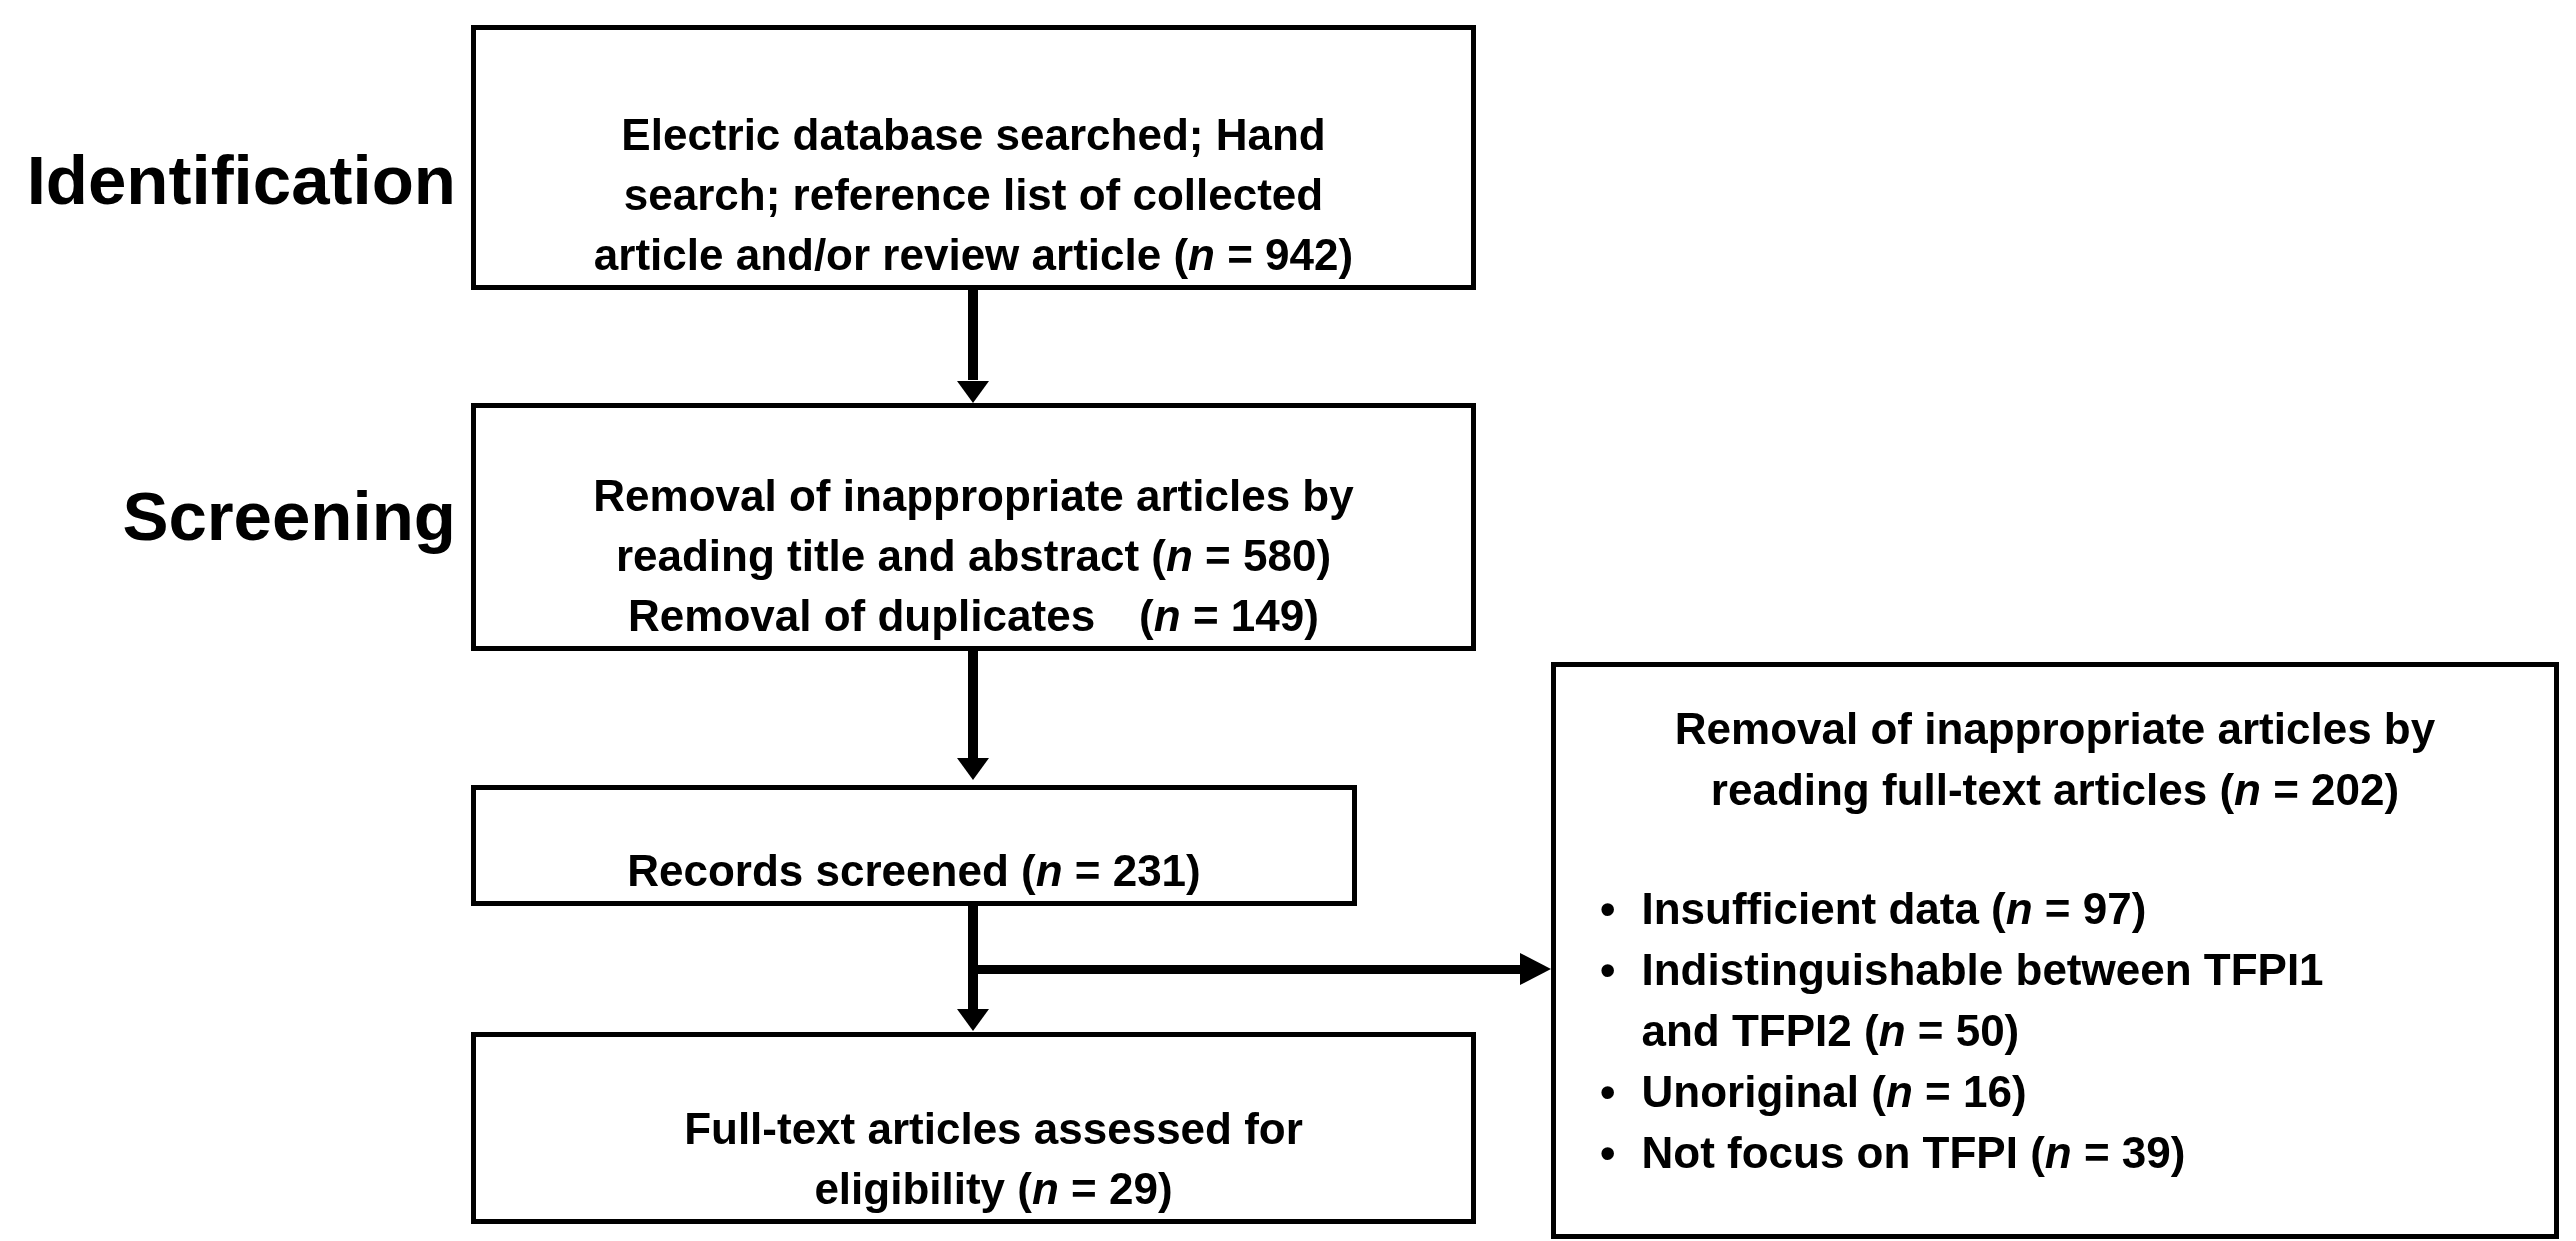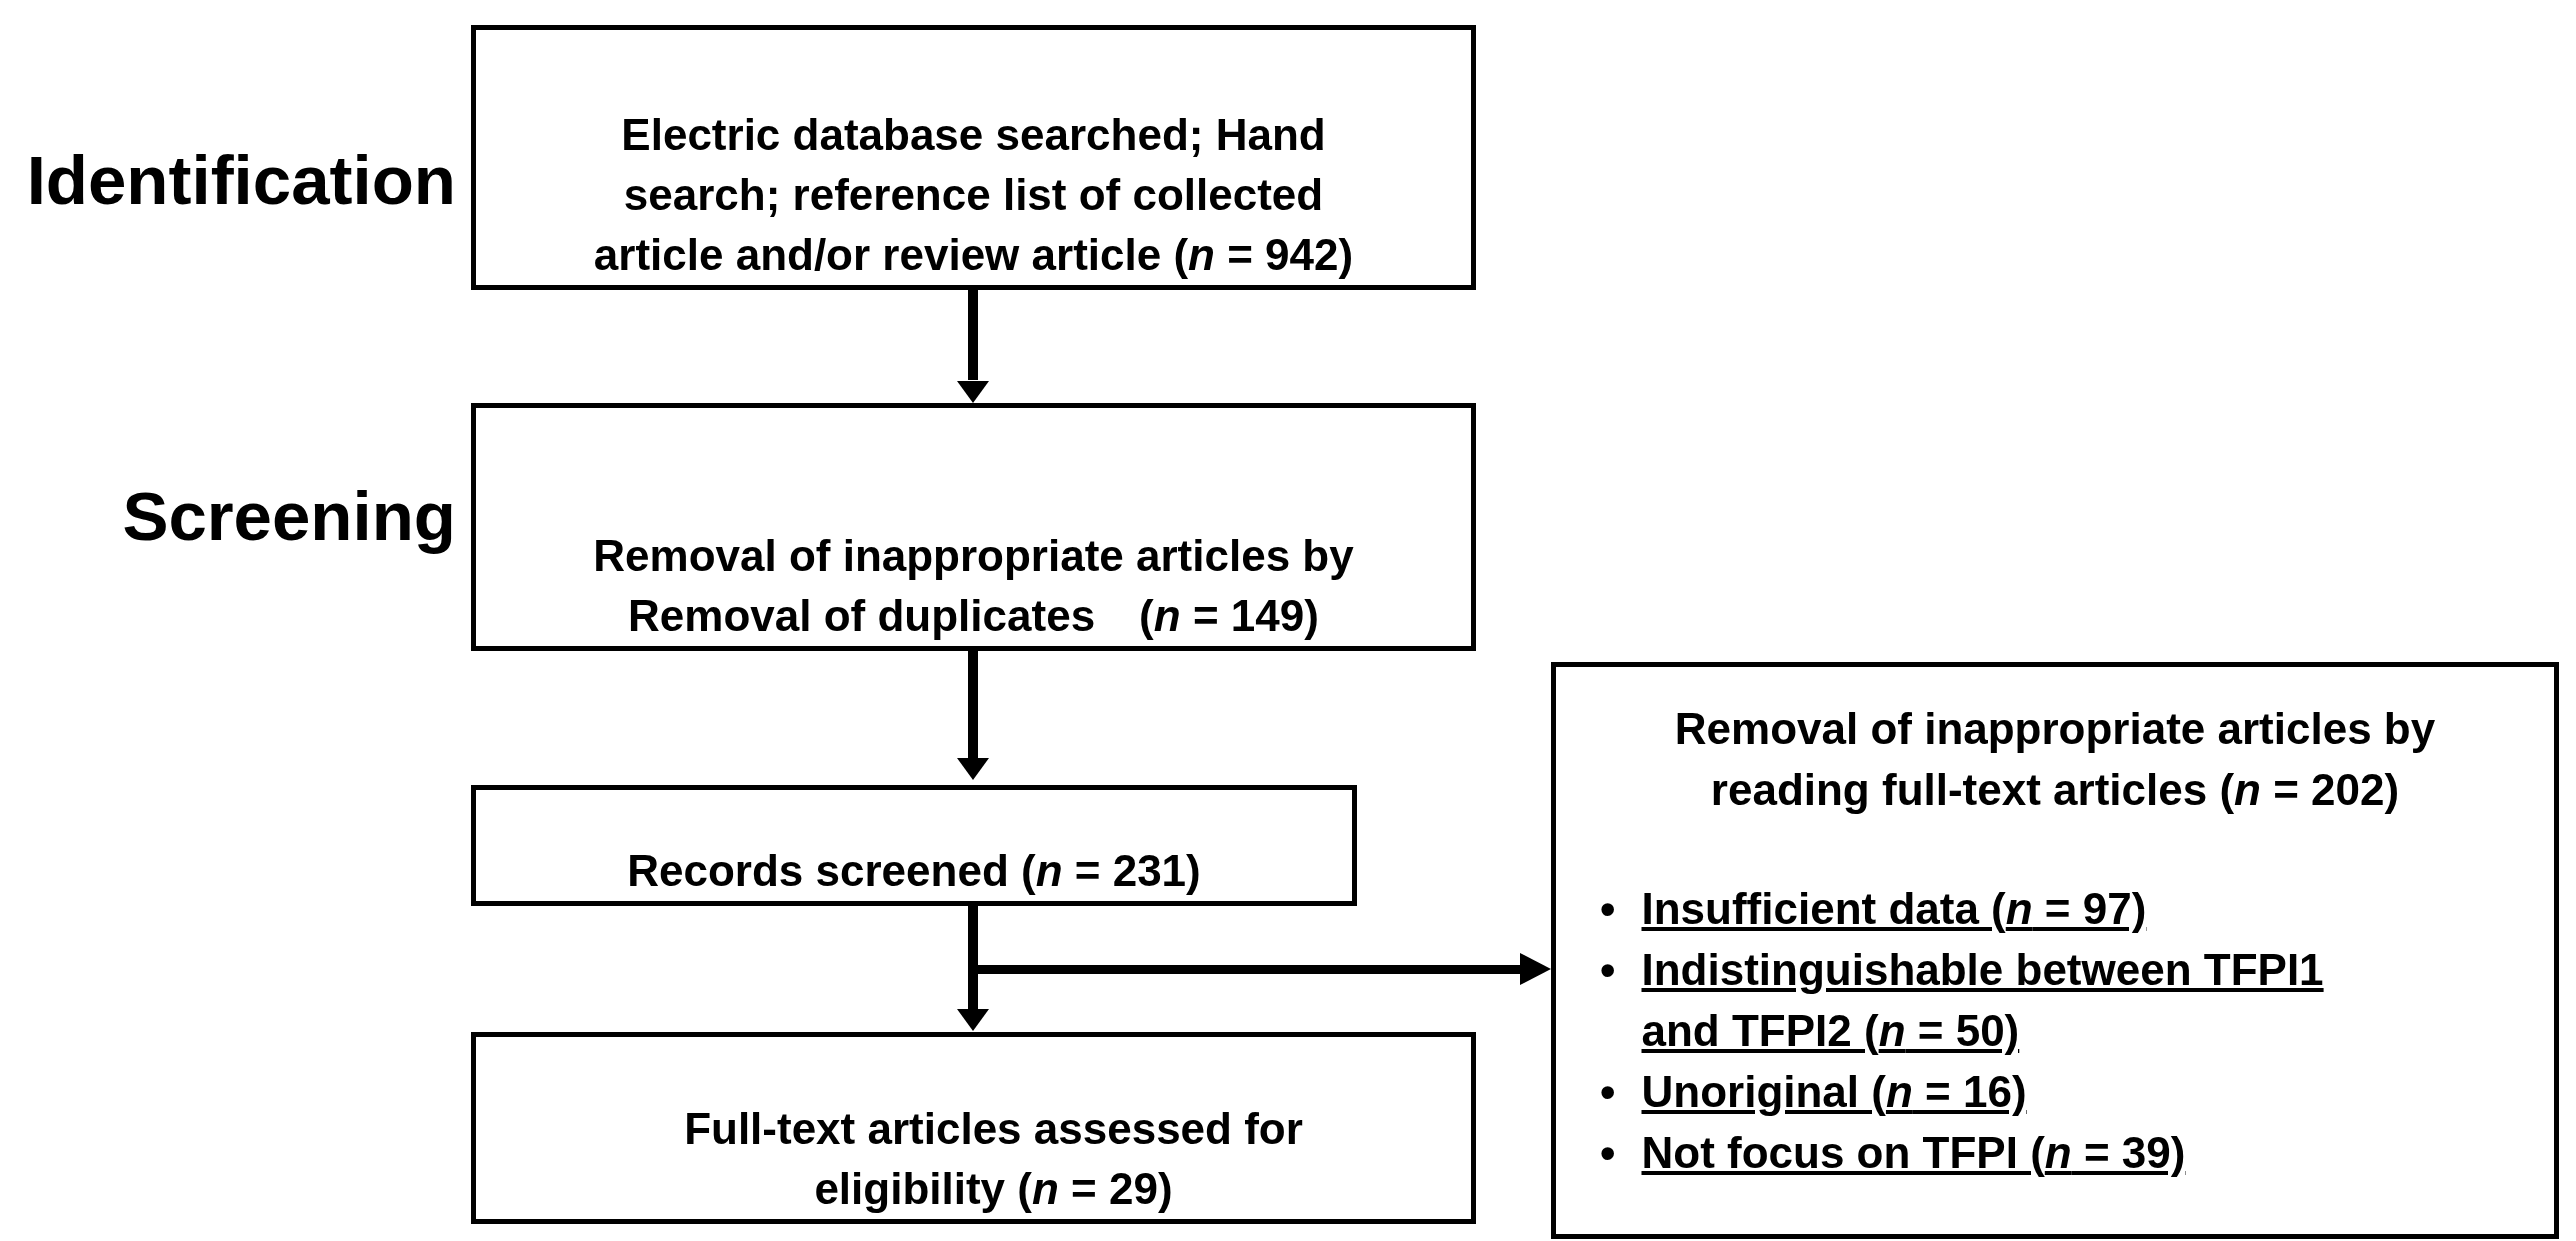--- a/index.html
+++ b/index.html
@@ -61,21 +61,21 @@
     line-height: 61px;
   }
   .excl-header { text-align: center; }
   .excl-bullets { margin-top: 58px; }
   .bullet-row { display: flex; }
   .bullet-marker {
     flex: 0 0 61px;
     box-sizing: border-box;
     padding-left: 19.6px;
   }
-  .bullet-text { flex: 1 1 auto; text-decoration: underline; }
+  .bullet-text { flex: 1 1 auto; }
 
   
   .vline {
     position: absolute;
     width: 9.8px;
     background: #000000;
   }
   .hline {
     position: absolute;
     height: 8.6px;
@@ -120,20 +120,21 @@
       <div class="line"><span>article and/or review article (</span><span class="n-var">n</span><span> = 942)</span></div>
     </div>
   </div>
 
   <div class="vline" id="conn1-line"></div>
   <div class="arrowhead-down" id="conn1-head"></div>
 
   <div class="box" id="box-screen">
     <div>
       <div class="line"><span>Removal of inappropriate articles by</span></div>
+      <div class="line"><span>reading title and abstract (</span><span class="n-var">n</span><span> = 580)</span></div>
       <div class="line"><span>Removal of duplicates (</span><span class="n-var">n</span><span> = 149)</span></div>
     </div>
   </div>
 
   <div class="vline" id="conn2-line"></div>
   <div class="arrowhead-down" id="conn2-head"></div>
 
   <div class="box" id="box-records">
     <div>
       <div class="line"><span>Records screened (</span><span class="n-var">n</span><span> = 231)</span></div>

